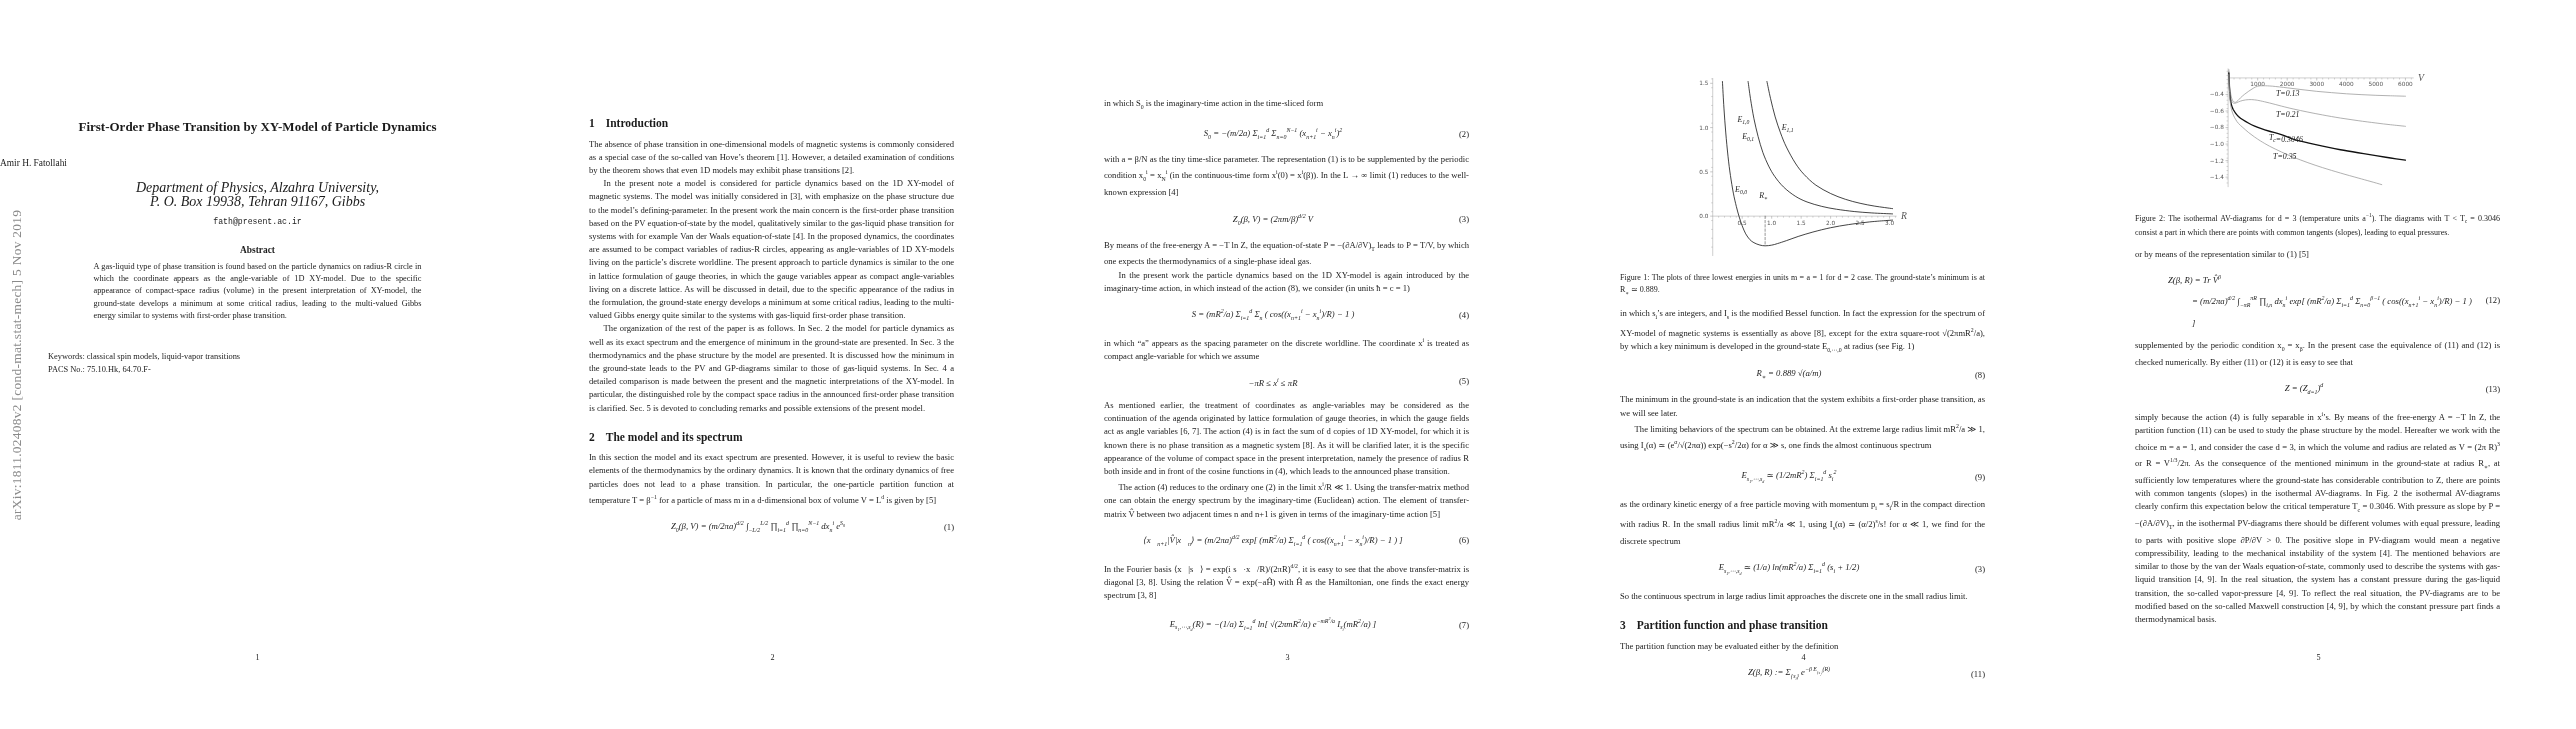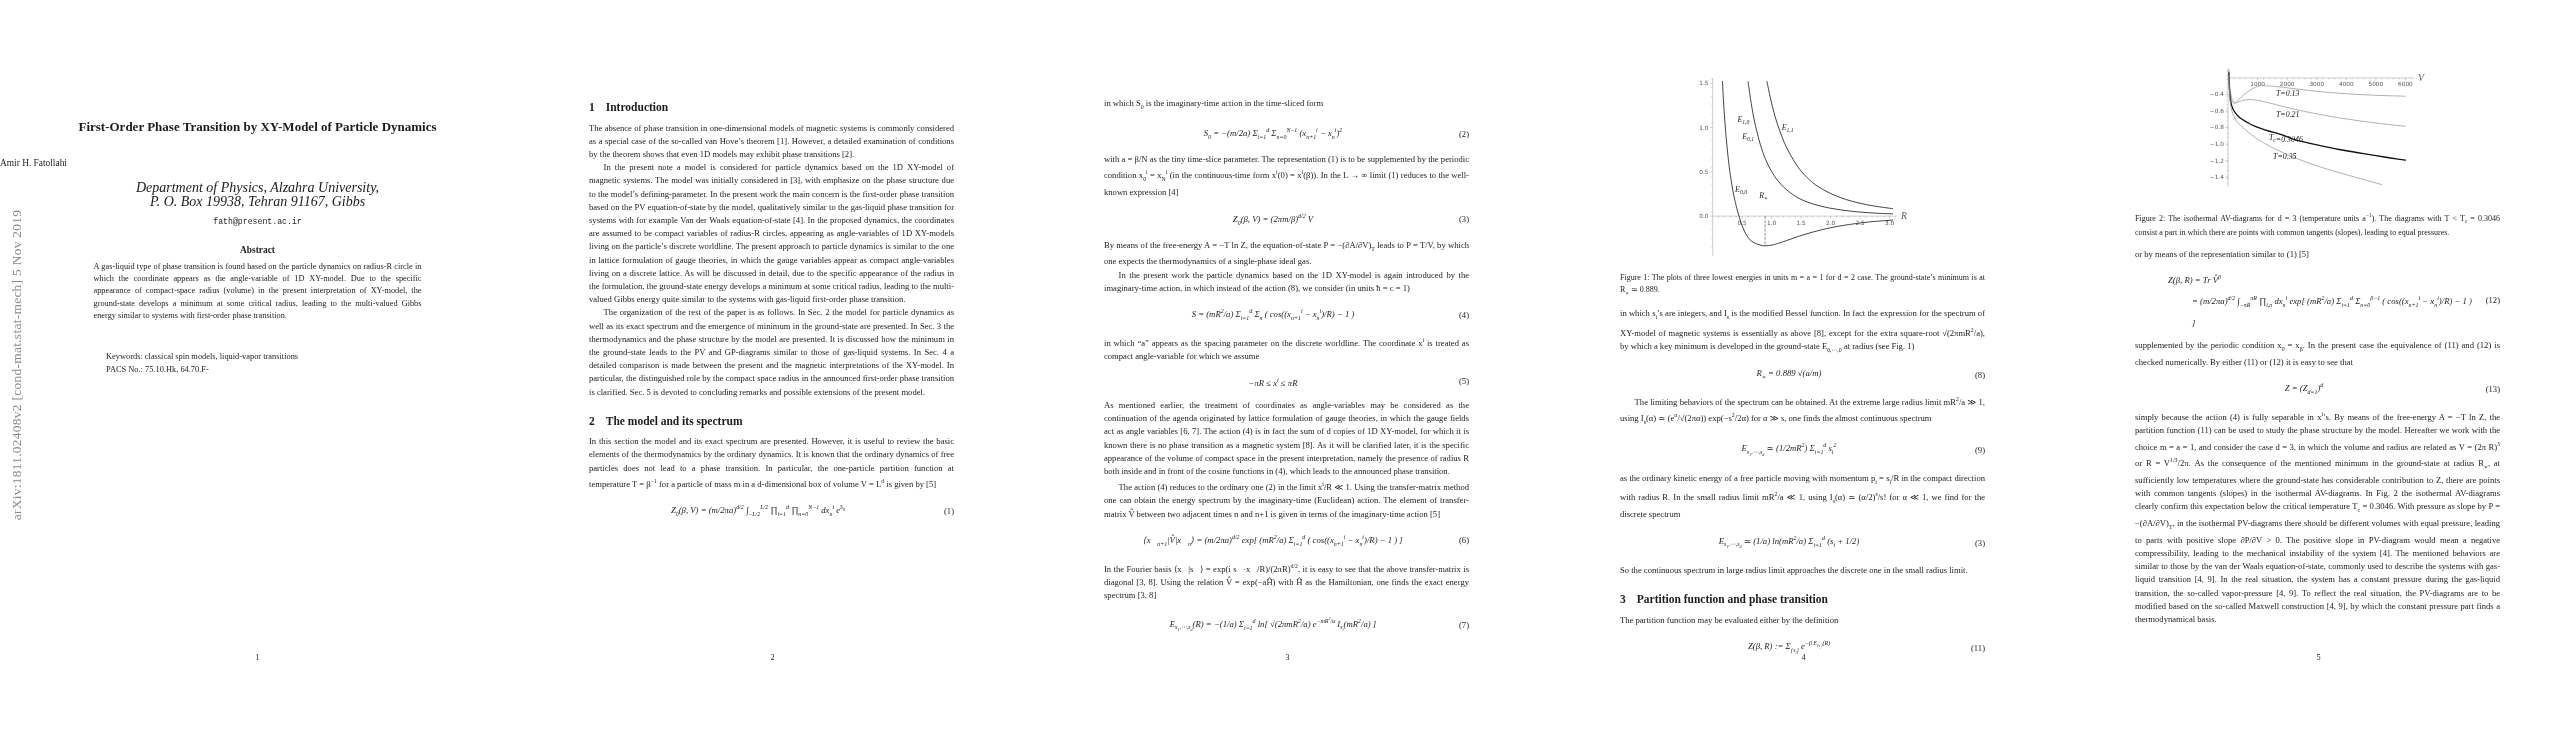--- a/index.html
+++ b/index.html
@@ -22,21 +22,21 @@
   .figwrap{margin-top:0}
   .figwrap svg{display:block}
   
   .tp-title{margin-top:119px;font-size:13px;font-weight:bold;text-align:center}
   .tp-author{margin-top:23px;font-size:9.4px;text-align:left}
   .tp-affil{margin-top:13.4px;font-size:14px;font-style:italic;text-align:center;line-height:13.4px}
   .tp-email{margin-top:9px;text-align:center;font-size:8.2px;
             font-family:"Liberation Mono","DejaVu Sans Mono",monospace}
   .tp-absh{margin-top:19px;font-size:9.4px;font-weight:bold;text-align:center}
   .tp-abs{margin:5.5px auto 0 auto;width:328px;font-size:8.3px;line-height:12.3px;text-align:justify}
-  .tp-meta{margin:0;padding-left:106px;font-size:8.4px}
+  .tp-meta{margin:0;padding-left:48px;font-size:8.4px}
   .tp-meta.kw{margin-top:30px}
   .tp-meta.pacs{margin-top:4.3px}
   .stamp{position:absolute;left:8.5px;top:50%;transform:translateY(-50%) rotate(180deg);
          writing-mode:vertical-rl;white-space:nowrap;font-size:13.4px;letter-spacing:0.3px;
          color:#8a8a8a;font-family:"Liberation Serif","DejaVu Serif",serif}
 </style>
 </head>
 <body>
 
 <div id="stage">
@@ -51,21 +51,21 @@
     </div>
     <div class="tp-email">fath@present.ac.ir</div>
     <div class="tp-absh">Abstract</div>
     <div class="tp-abs">A gas-liquid type of phase transition is found based on the particle dynamics on radius-R circle in which the coordinate appears as the angle-variable of 1D XY-model. Due to the specific appearance of compact-space radius (volume) in the present interpretation of XY-model, the ground-state develops a minimum at some critical radius, leading to the multi-valued Gibbs energy similar to systems with first-order phase transition.</div>
     <div class="tp-meta kw">Keywords: classical spin models, liquid-vapor transitions</div>
     <div class="tp-meta pacs">PACS No.: 75.10.Hk, 64.70.F-</div>
     <div class="pageno">1</div>
   </div>
 
   <div class="page" style="left:515px">
-    <div class="col" style="top:85px">
+    <div class="col" style="top:101px">
         <div class="sec-h"><span class="num">1</span><span>Introduction</span></div>
         <div class="para">The absence of phase transition in one-dimensional models of magnetic systems is commonly considered as a special case of the so-called van Hove’s theorem [1]. However, a detailed examination of conditions by the theorem shows that even 1D models may exhibit phase transitions [2].</div>
         <div class="para ind">In the present note a model is considered for particle dynamics based on the 1D XY-model of magnetic systems. The model was initially considered in [3], with emphasize on the phase structure due to the model’s defining-parameter. In the present work the main concern is the first-order phase transition based on the PV equation-of-state by the model, qualitatively similar to the gas-liquid phase transition for systems with for example Van der Waals equation-of-state [4]. In the proposed dynamics, the coordinates are assumed to be compact variables of radius-R circles, appearing as angle-variables of 1D XY-models living on the particle’s discrete worldline. The present approach to particle dynamics is similar to the one in lattice formulation of gauge theories, in which the gauge variables appear as compact angle-variables living on a discrete lattice. As will be discussed in detail, due to the specific appearance of the radius in the formulation, the ground-state energy develops a minimum at some critical radius, leading to the multi-valued Gibbs energy quite similar to the systems with gas-liquid first-order phase transition.</div>
         <div class="para ind">The organization of the rest of the paper is as follows. In Sec. 2 the model for particle dynamics as well as its exact spectrum and the emergence of minimum in the ground-state are presented. In Sec. 3 the thermodynamics and the phase structure by the model are presented. It is discussed how the minimum in the ground-state leads to the PV and GP-diagrams similar to those of gas-liquid systems. In Sec. 4 a detailed comparison is made between the present and the magnetic interpretations of the XY-model. In particular, the distinguished role by the compact space radius in the announced first-order phase transition is clarified. Sec. 5 is devoted to concluding remarks and possible extensions of the present model.</div>
         <div class="sec-h"><span class="num">2</span><span>The model and its spectrum</span></div>
         <div class="para">In this section the model and its exact spectrum are presented. However, it is useful to review the basic elements of the thermodynamics by the ordinary dynamics. It is known that the ordinary dynamics of free particles does not lead to a phase transition. In particular, the one-particle partition function at temperature T = β<sup>−1</sup> for a particle of mass m in a d-dimensional box of volume V = L<sup>d</sup> is given by [5]</div>
         <div class="eq">
           <div class="ebody">
             <div class="ln">Z<sub>0</sub>(β, V) = (m/2πa)<sup>d/2</sup> ∫<sub>−L/2</sub><sup>L/2</sup> ∏<sub>i=1</sub><sup>d</sup> ∏<sub>n=0</sub><sup>N−1</sup> dx<sub>n</sub><sup>i</sup> e<sup>S<sub>0</sub></sup></div>
           </div>
@@ -207,20 +207,21 @@
           </svg>
         </div>
         <div class="caption">Figure 1: The plots of three lowest energies in units m = a = 1 for d = 2 case. The ground-state’s minimum is at R<sub>∗</sub> ≃ 0.889.</div>
         <div class="para">in which s<sub>i</sub>’s are integers, and I<sub>s</sub> is the modified Bessel function. In fact the expression for the spectrum of XY-model of magnetic systems is essentially as above [8], except for the extra square-root √(2πmR<sup>2</sup>/a), by which a key minimum is developed in the ground-state E<sub>0,⋯,0</sub> at radius (see Fig. 1)</div>
         <div class="eq">
           <div class="ebody">
             <div class="ln">R<sub>∗</sub> = 0.889 √(a/m)</div>
           </div>
           <div class="enum">(8)</div>
         </div>
+        <div class="para">The minimum in the ground-state is an indication that the system exhibits a first-order phase transition, as we will see later.</div>
         <div class="para ind">The limiting behaviors of the spectrum can be obtained. At the extreme large radius limit mR<sup>2</sup>/a ≫ 1, using I<sub>s</sub>(α) ≃ (e<sup>α</sup>/√(2πα)) exp(−s<sup>2</sup>/2α) for α ≫ s, one finds the almost continuous spectrum</div>
         <div class="eq">
           <div class="ebody">
             <div class="ln">E<sub>s<sub>1</sub>,⋯,s<sub>d</sub></sub> ≃ (1/2mR<sup>2</sup>) Σ<sub>i=1</sub><sup>d</sup> s<sub>i</sub><sup>2</sup></div>
           </div>
           <div class="enum">(9)</div>
         </div>
         <div class="para">as the ordinary kinetic energy of a free particle moving with momentum p<sub>i</sub> = s<sub>i</sub>/R in the compact direction with radius R. In the small radius limit mR<sup>2</sup>/a ≪ 1, using I<sub>s</sub>(α) ≃ (α/2)<sup>s</sup>/s! for α ≪ 1, we find for the discrete spectrum</div>
         <div class="eq">
           <div class="ebody">

